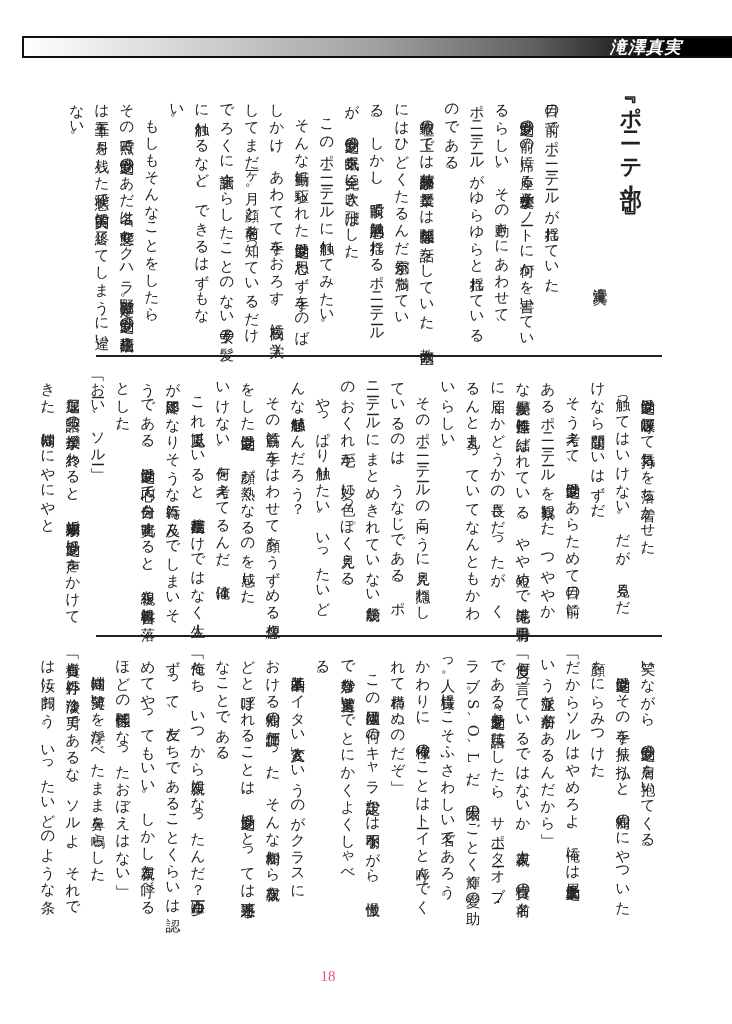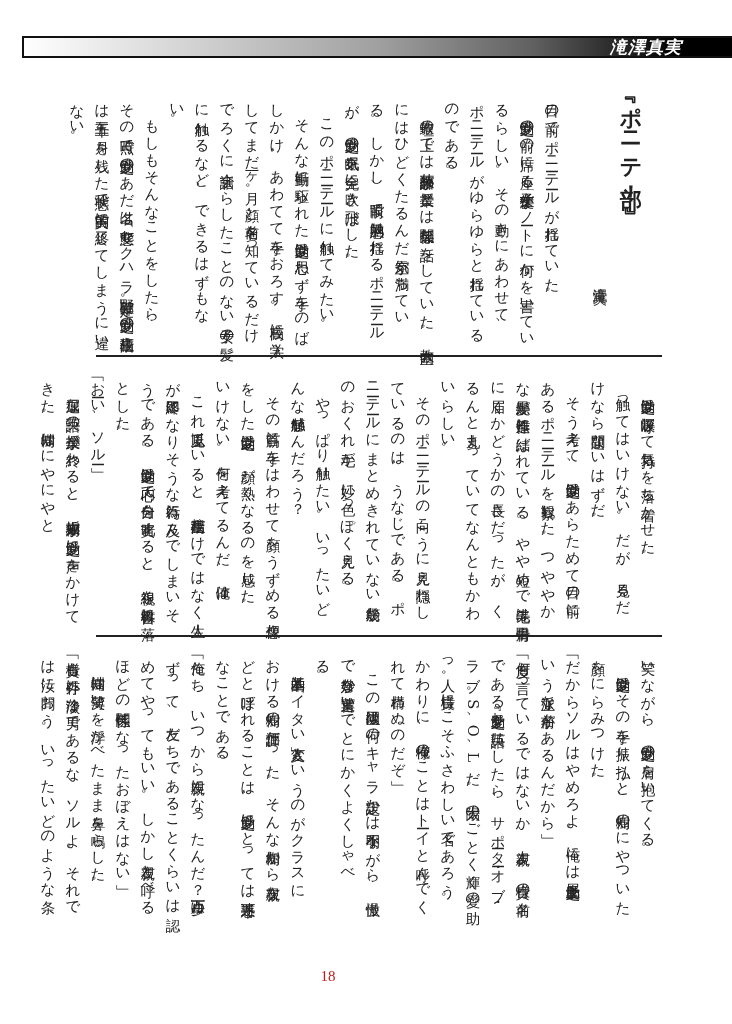--- a/index.html
+++ b/index.html
@@ -34,21 +34,21 @@
     position: absolute; right: 122px; top: 276px; writing-mode: vertical-rl;
     font-size: 14.5px; letter-spacing: 1px; line-height: 20px; color: #333;
   }
   .divider {
     position: absolute; left: 96px; width: 566px; height: 2px; background: #222;
   }
   .div1 { top: 355px; }
   .div2 { top: 635px; }
   .page-number {
     position: absolute; left: 0; width: 656px; top: 968px; text-align: center;
-    font-family: "Liberation Serif", serif; font-size: 15px; color: #b91c1c;
+    font-family: "Liberation Serif", serif; font-size: 15px; color: #ec4899;
   }
 </style>
 </head>
 <body>
 
 <div class="header-bar">
   <span class="header-author">滝澤真実</span>
 </div>
 
 <div class="title-col">『ポニテ部！』</div>

